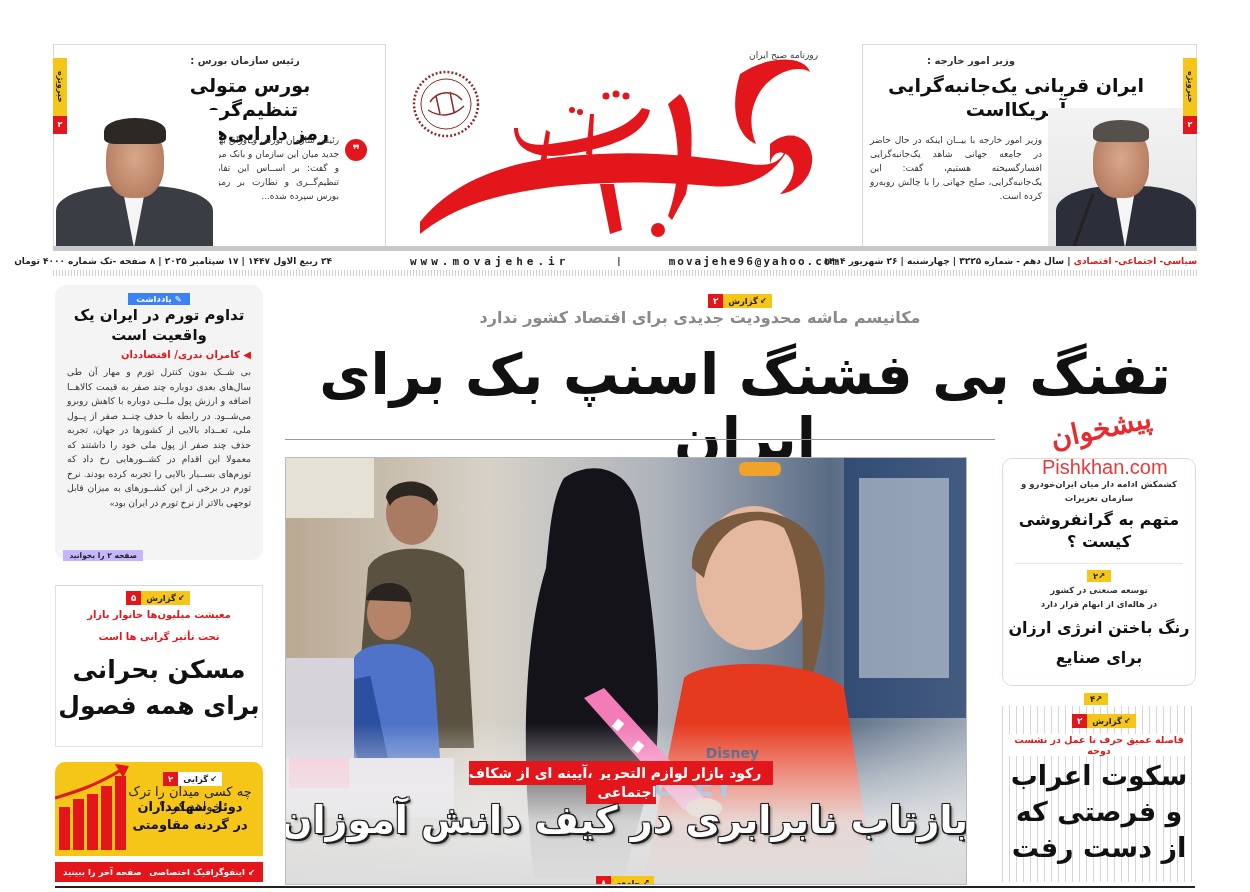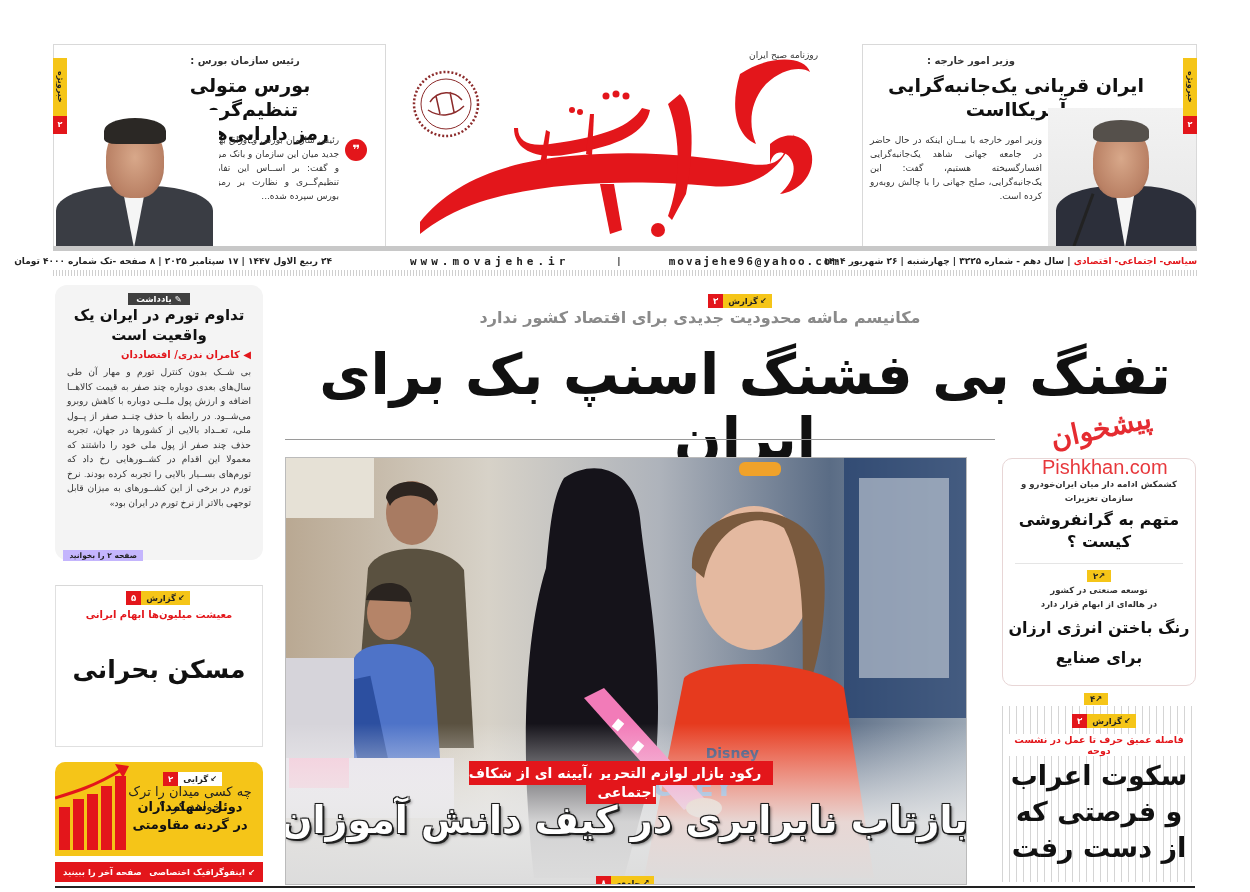--- a/index.html
+++ b/index.html
@@ -55,21 +55,21 @@
 
   .photo-caption-red { background: #e3161b; color: #fff; font-size: 14px; font-weight: bold; padding: 4px 12px; }
   .photo-headline { font-size: 38px; font-weight: 900; color: #fff; text-shadow: 0 0 2px #111, 2px 2px 0 #222, -1px -1px 0 #222, 1px -1px 0 #222, -1px 1px 0 #222, 3px 3px 3px rgba(0,0,0,.4); white-space: nowrap; }
 
   
   .editorial { left: 55px; top: 285px; width: 208px; height: 275px; border-radius: 12px; background: #f4f4f4; }
   .editorial .title { font-size: 15px; font-weight: 900; text-align: center; line-height: 20px; color: #111; }
   .editorial .author { font-size: 10px; font-weight: bold; color: #e3161b; text-align: center; }
   .editorial .body { font-size: 9.2px; line-height: 14.5px; color: #333; text-align: justify; font-family: Liberation Serif, serif; }
   .read-more { background: #c4b5fd; font-size: 7.5px; font-weight: bold; padding: 1px 6px; color: #222; display: inline-block; }
-  .badge-red { background: #404040; color: #fff; font-size: 8.5px; font-weight: bold; padding: 1px 8px; display: inline-block; }
+  .badge-red { background: #3b82f6; color: #fff; font-size: 8.5px; font-weight: bold; padding: 1px 8px; display: inline-block; }
 
   .housing { left: 55px; top: 585px; width: 208px; height: 162px; border: 1px solid #e0e0e0; border-top-color: #d8d8d8; }
   .housing .red-kicker { font-size: 10px; font-weight: bold; color: #e3161b; text-align: center; line-height: 22px; }
   .housing .title { font-size: 25px; font-weight: 900; color: #111; text-align: center; line-height: 36px; }
 
   .infographic { left: 55px; top: 762px; width: 208px; height: 94px; background: #f5c518; border-top-left-radius: 10px; border-top-right-radius: 10px; overflow: hidden; }
   .infographic .q { font-size: 13px; color: #222; text-align: center; }
   .infographic .title { font-size: 13px; font-weight: 900; color: #111; text-align: center; line-height: 18px; }
   .infographic .bar { position: absolute; bottom: 6px; width: 11px; background: #e3161b; }
   .info-footer { left: 55px; top: 862px; width: 208px; height: 20px; background: #e3161b; color: #fff; font-size: 8.5px; font-weight: bold; display: flex; justify-content: space-between; align-items: center; padding: 0 8px; }
@@ -282,24 +282,26 @@
   <div class="abs" style="left:70px; top:-1px;">
     <span class="tag">
       <span class="tag-label">
           <span class="arrow">↙</span>
           <span>گزارش</span>
         </span>
       <span class="tag-num">۵</span>
     </span>
   </div>
   <div class="abs red-kicker" style="top:18px; width:206px;">
-    <div>معیشت میلیون‌ها ابهام ایرانی</div>
+    <div>معیشت میلیون‌ها خانوار بازار</div>
+    <div>تحت تأثیر گرانی ها است</div>
   </div>
   <div class="abs title" style="top:66px; width:206px;margin-left:16px;">
     <div>مسکن بحرانی</div>
+    <div>برای همه فصول</div>
   </div>
 </div>
 
 <div class="abs infographic">
   <div id="bars">
       <div class="bar" style="left: 4px; height: 43px;"></div>
       <div class="bar" style="left: 18px; height: 51px;"></div>
       <div class="bar" style="left: 32px; height: 56px;"></div>
       <div class="bar" style="left: 46px; height: 64px;"></div>
       <div class="bar" style="left: 60px; height: 74px;"></div>

